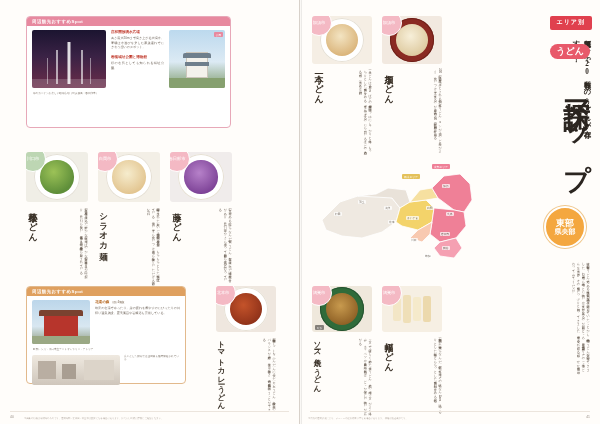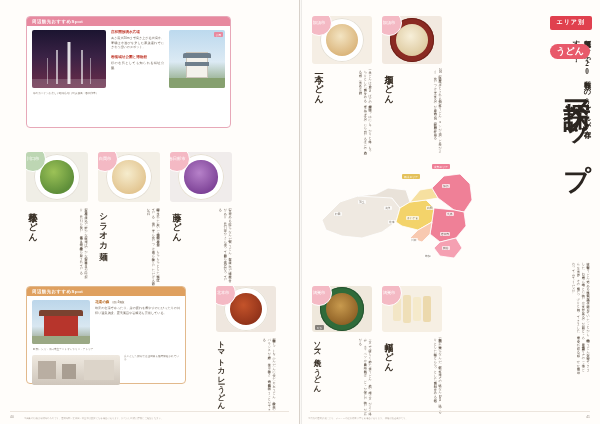--- a/index.html
+++ b/index.html
@@ -313,20 +313,26 @@
     <div class="title-block">
       <div style="text-align:right;">
         <span class="area-tag">エリア別</span>
       </div>
       <div class="lede vert" style="height:96px; margin-top:5px; margin-left:auto;">埼玉県だけで20種類ものうどんが存在する！</div>
       <div style="position:absolute; right:2px; top:30px; text-align:right;">
         <div style="margin-bottom:2px;">
           <span class="udon-pill">うどん</span>
         </div>
         <div class="big-title vert" style="height:112px; margin-left:auto;">探訪マップ</div>
+      </div>
+      <div style="position:absolute; right:6px; top:196px;">
+        <div class="region-badge">
+          <span>東部</span>
+          <span style="font-size:7px;">県央部</span>
+        </div>
       </div>
       <div class="body-vert" style="position:absolute; right:2px; top:250px; height:110px; width:40px;">実は日本有数のうどん処である埼玉県。気候や土壌が小麦の栽培に適していたことから、県内各地でうどん文化が根付いてきました。同じ県内でも地域ごとに味わいや食べ方が異なるのが面白いところ。今回は東部・県央部エリアのご当地うどんを食べ歩き、その個性をたっぷりと味わってきました。地元で愛され続ける一杯を、ぜひ現地で味わってみてください。</div>
     </div>
 
     <div class="map-wrap" style="left:14px; top:150px; width:172px; height:118px;">
       <svg viewBox="0 0 172 118" width="172" height="118">
 
         <path d="M8,70 L26,52 L44,46 L62,44 L78,48 L86,58 L82,72 L68,82 L48,88 L28,86 L12,80 Z" fill="#efe9e1" stroke="#ffffff" stroke-width="0.8"></path>
         <path d="M44,46 L62,44 L74,38 L92,40 L96,52 L86,58 L78,48 Z" fill="#e9e2d9" stroke="#ffffff" stroke-width="0.8"></path>
 

